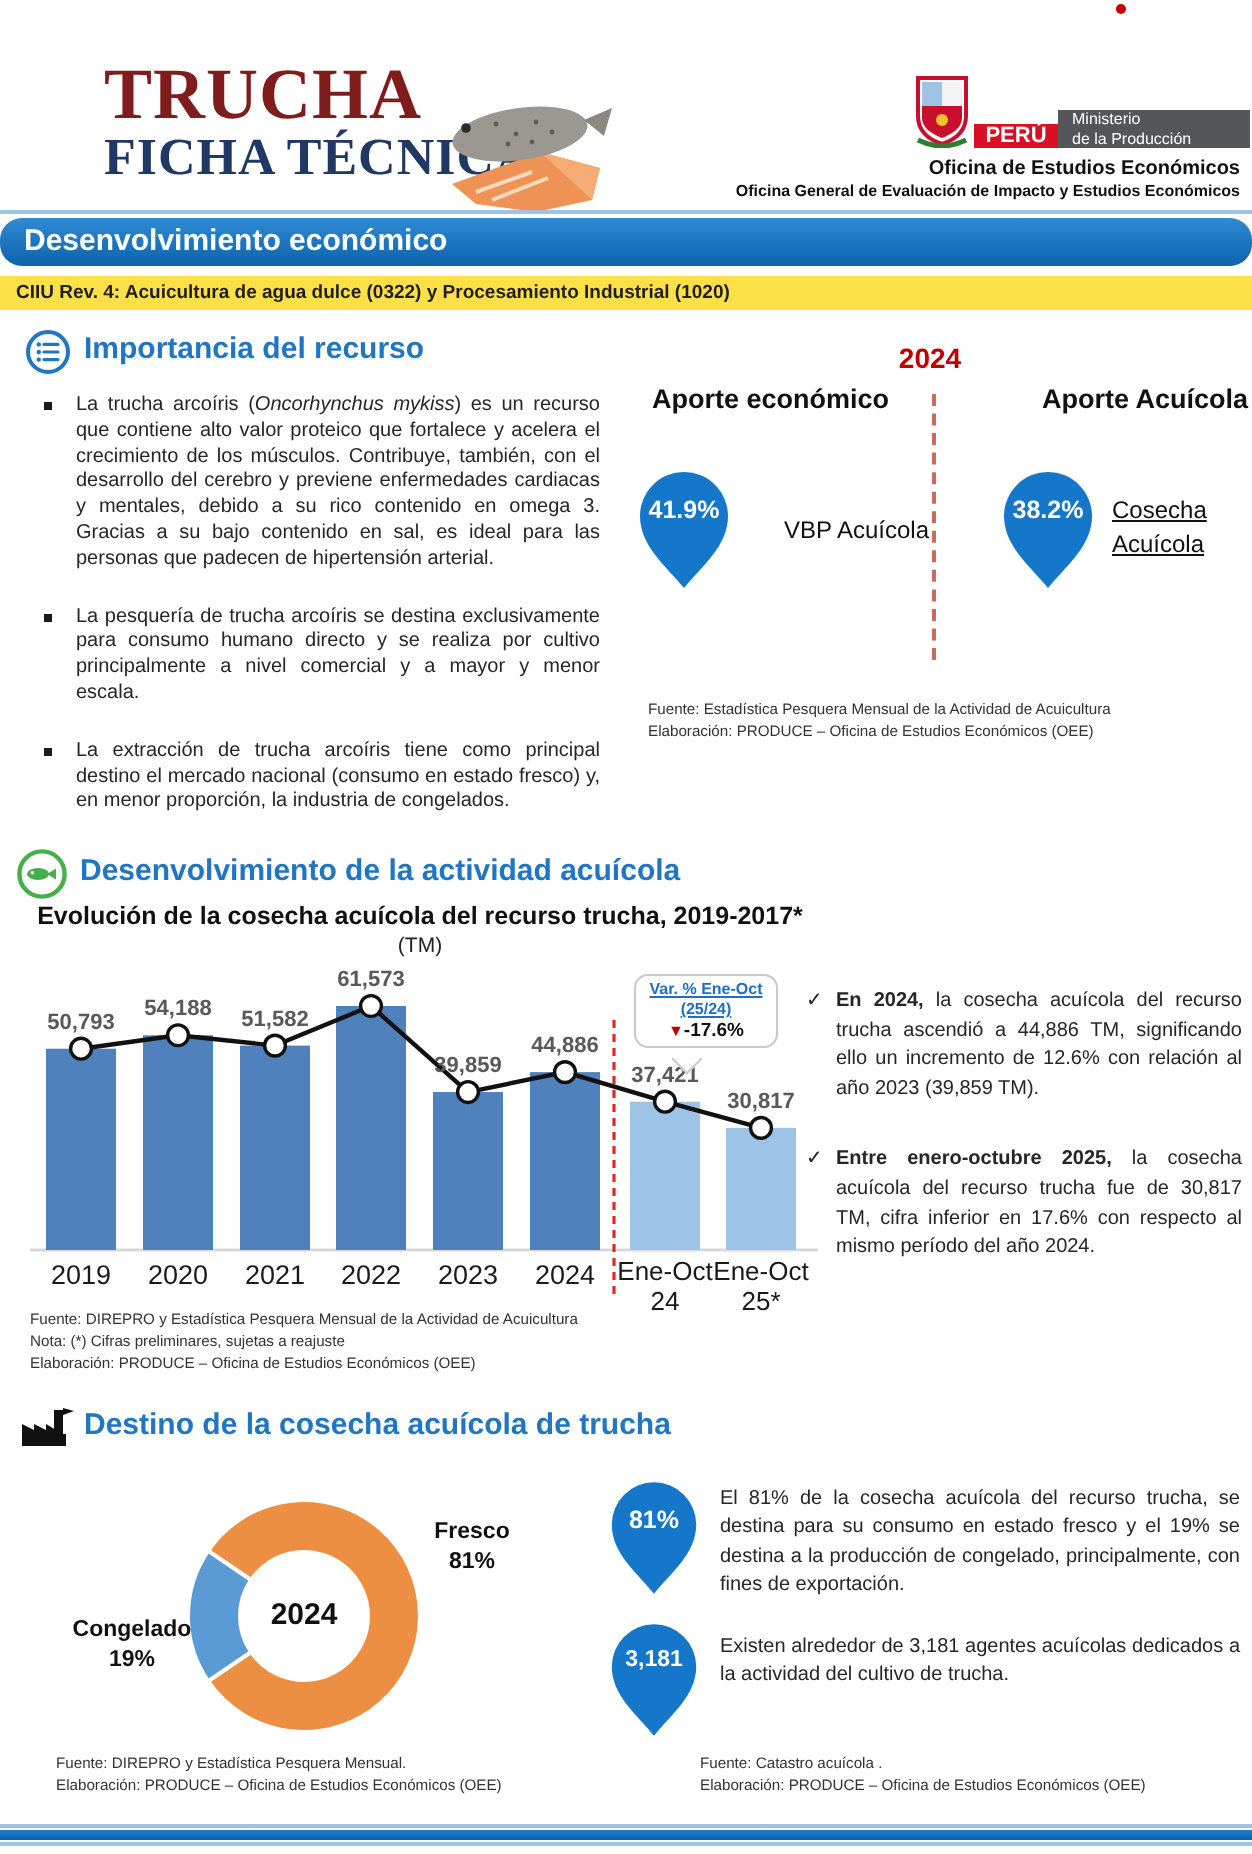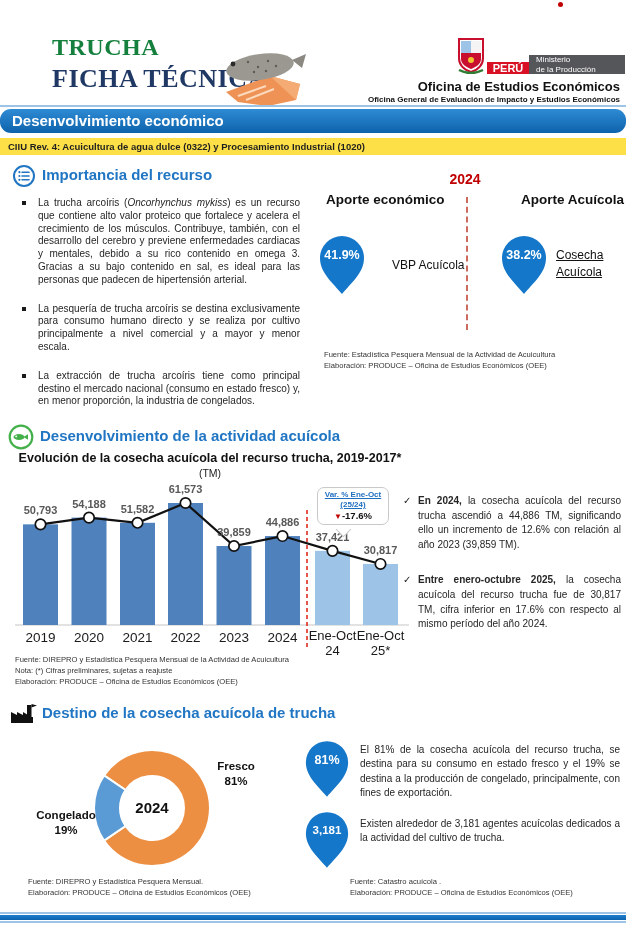--- a/index.html
+++ b/index.html
@@ -3,29 +3,29 @@
 <meta charset="utf-8">
 <style>
   html,body{margin:0;padding:0;background:#e9e9e9;}
   #page{position:relative;width:626px;height:927px;background:#ffffff;margin:0 auto;
         font-family:"Liberation Sans",sans-serif;overflow:hidden;color:#1a1a1a;}
   .abs{position:absolute;}
 
   
   .red-dot{left:558px;top:2px;width:5px;height:5px;border-radius:50%;background:#C00000;}
   .brand{left:52px;top:32px;font-family:"Liberation Serif",serif;font-weight:bold;}
-  .brand .t1{font-size:24px;line-height:31px;color:#15803d;letter-spacing:.5px;}
+  .brand .t1{font-size:36px;line-height:31px;color:#7f1d1d;letter-spacing:.5px;}
   .brand .t2{font-size:26px;line-height:31px;color:#1F3864;letter-spacing:.5px;}
   .gov{left:455px;top:36px;display:flex;align-items:flex-end;height:38px;}
   .peru-box{width:42px;background:#D91023;color:#fff;font-weight:bold;font-size:11px;
             display:flex;align-items:center;justify-content:center;}
   .min-box{width:96px;background:#55565A;color:#fff;font-size:8px;line-height:9.5px;
            display:flex;flex-direction:column;justify-content:center;padding-left:7px;box-sizing:border-box;}
   .office{right:6px;top:79px;text-align:right;}
-  .office .o1{font-size:13px;font-weight:bold;color:#111;}
+  .office .o1{font-size:10px;font-weight:bold;color:#111;}
   .office .o2{font-size:8px;font-weight:bold;color:#111;margin-top:1px;}
 
   .hdr-divider{left:0;top:105px;width:626px;height:2px;background:#9DC3E6;}
   .section-bar{left:0;top:109px;width:626px;height:24px;
                background:linear-gradient(#2E8BD4,#0D63AC);color:#fff;font-weight:bold;
                font-size:15px;line-height:24px;padding-left:12px;box-sizing:border-box;border-radius:11px;}
   .ciiu-bar{left:0;top:138px;width:626px;height:17px;background:#fde047;
             font-size:9.5px;font-weight:bold;color:#1f1f1f;line-height:17px;padding-left:8px;box-sizing:border-box;}
 
   .h-blue{color:#2176C4;font-weight:bold;font-size:15px;}

